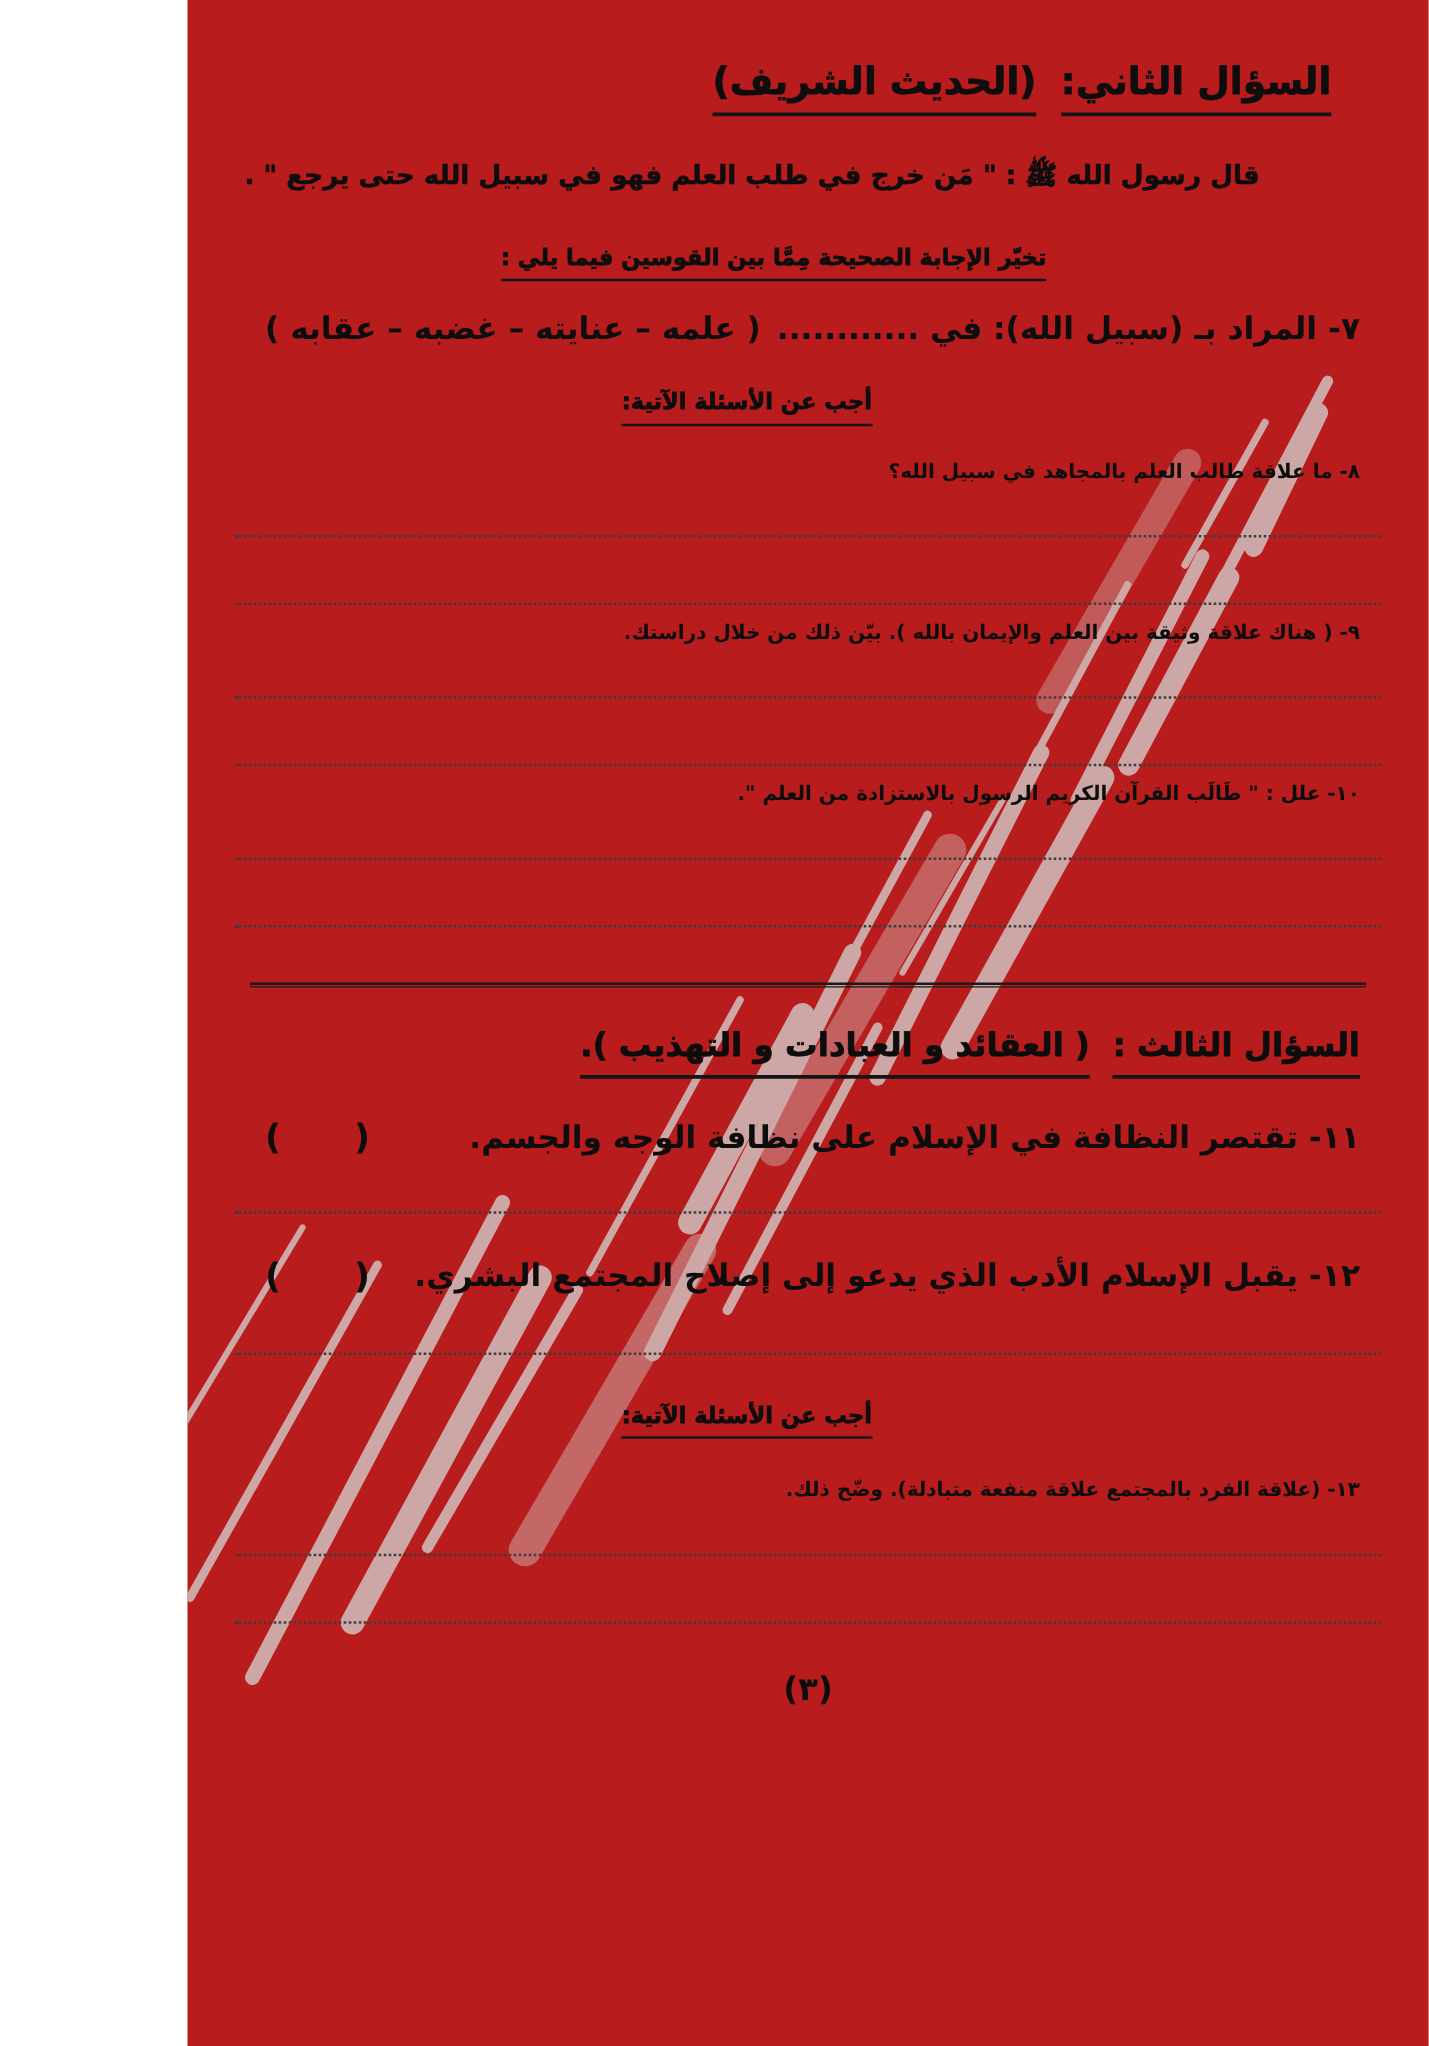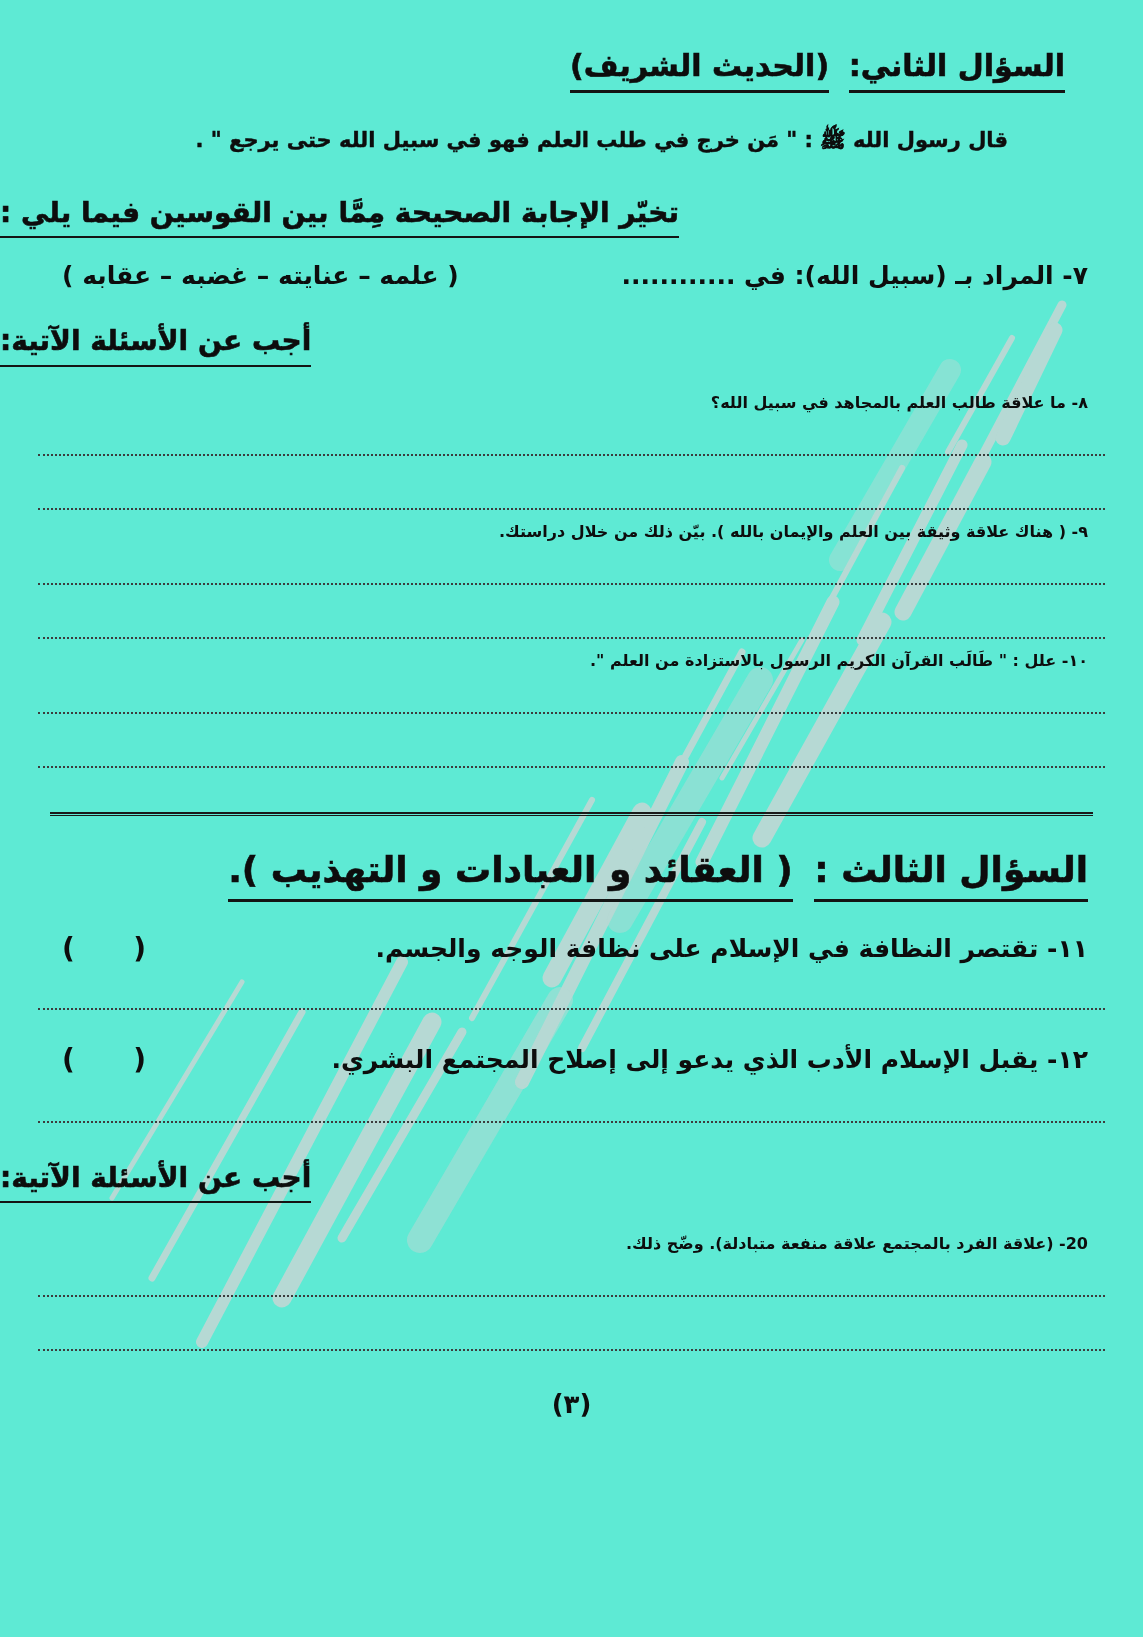--- a/index.html
+++ b/index.html
@@ -6,22 +6,22 @@
   html,body { background:#ffffff; }
   body{
     width:1143px; height:1637px;
     font-family:"DejaVu Sans", sans-serif;
     color:#0d0d0d;
     position:relative;
     overflow:hidden;
   }
   .page{
     position:relative;
-    width:1143px; height:1637px;
-    background:#5eead4;
+    width:993px; height:1637px;
+    background:#b91c1c;
     overflow:hidden;
   }
   .watermark{
     position:absolute; inset:0;
     z-index:0;
     pointer-events:none;
   }
   .content{
     position:relative; z-index:1;
     direction:rtl;
@@ -35,35 +35,35 @@
     display:inline-block;
     padding-bottom:5px;
     border-bottom:3px solid #141414;
   }
   .title-line{
     text-align:right;
     font-size:30px;
     line-height:1.3;
   }
   .s2-title{ margin-right:78px; }
-  .s3-title{ margin-right:55px; margin-top:31px; font-size:36px; }
+  .s3-title{ margin-right:55px; margin-top:31px; font-size:26px; }
   .title-line .seg + .seg{ margin-right:10px; }
   .hadith{
     margin-top:34px;
     margin-right:135px;
     margin-left:20px;
     text-align:right;
     font-size:21px;
     font-weight:bold;
     white-space:nowrap;
     -webkit-text-stroke:0.4px #0d0d0d;
   }
   .heading{
-    text-align:left;
-    font-size:28px;
+    text-align:center;
+    font-size:18px;
     line-height:1.3;
   }
   .heading .u{ border-bottom-width:2.5px; }
   .h-choose{ margin-top:37px; margin-right:55px; }
   .h-answer1{ margin-top:33px; margin-right:98px; }
   .h-tf{ margin-top:38px; margin-right:50px; }
   .h-answer2{ margin-top:37px; margin-right:98px; }
   .qrow{
     display:flex;
     justify-content:space-between;
@@ -204,20 +204,20 @@
     <div class="qrow q12row">
       <span>١٢- يقبل الإسلام الأدب الذي يدعو إلى إصلاح المجتمع البشري.</span>
       <span class="bracket">(      )</span>
     </div>
     <div class="dots dots-q12"></div>
 
     <div class="heading h-answer2">
       <span class="heavy u">أجب عن الأسئلة الآتية:</span>
     </div>
 
-    <div class="qtext-block q13">20- (علاقة الفرد بالمجتمع علاقة منفعة متبادلة). وضّح ذلك.</div>
+    <div class="qtext-block q13">١٣- (علاقة الفرد بالمجتمع علاقة منفعة متبادلة). وضّح ذلك.</div>
     <div class="dots dots-a"></div>
     <div class="dots dots-b"></div>
 
     <div class="pagenum">(٣)</div>
 
   </div>
 </div>
 
 </body></html>

